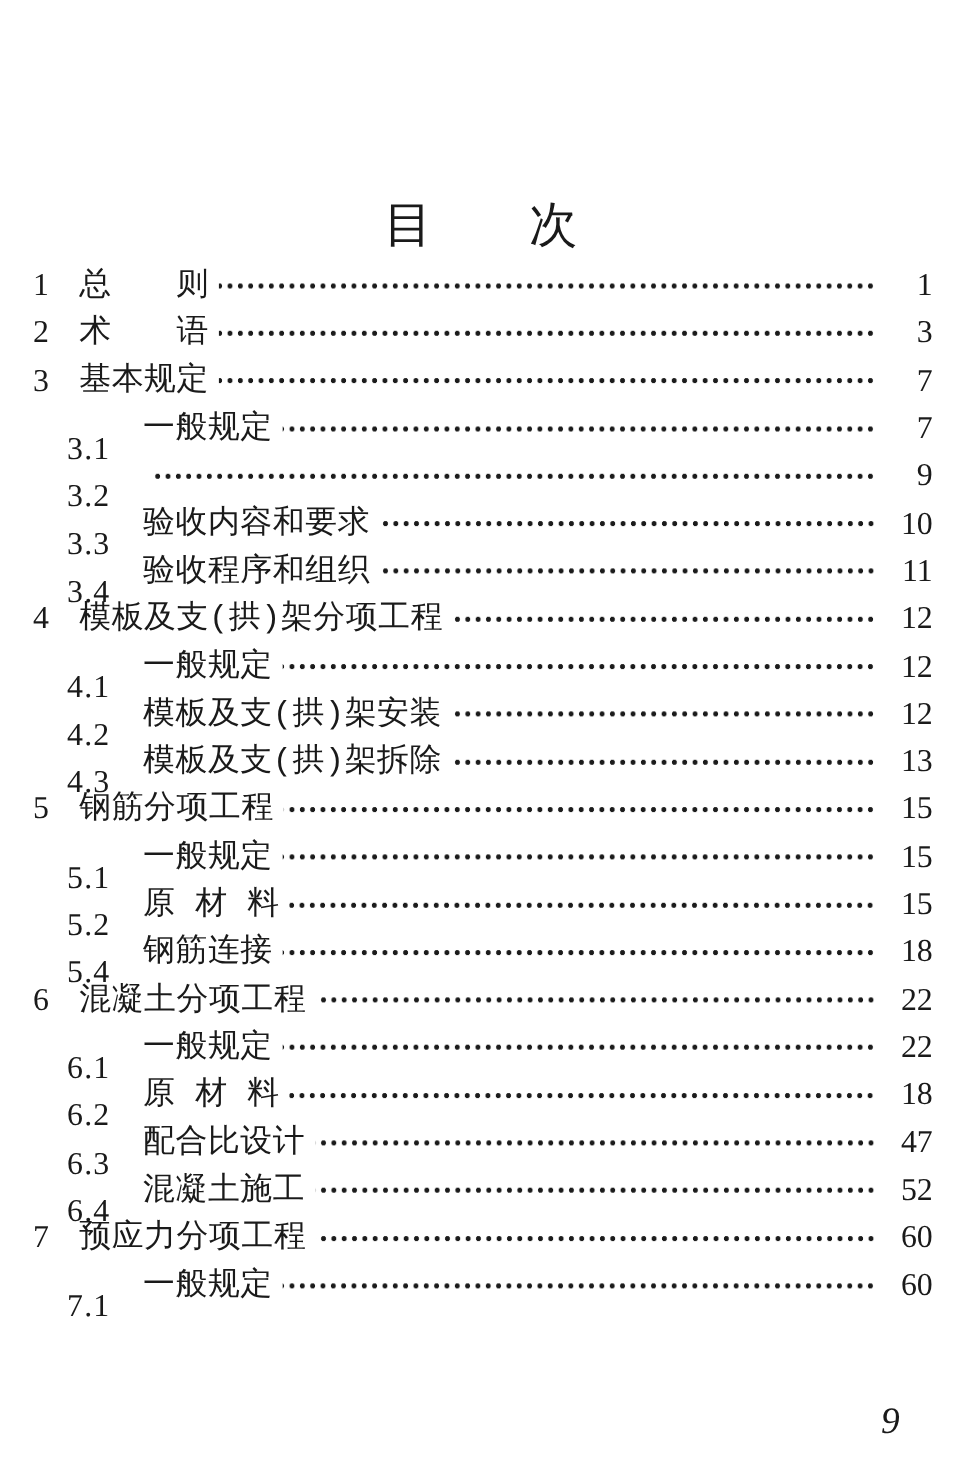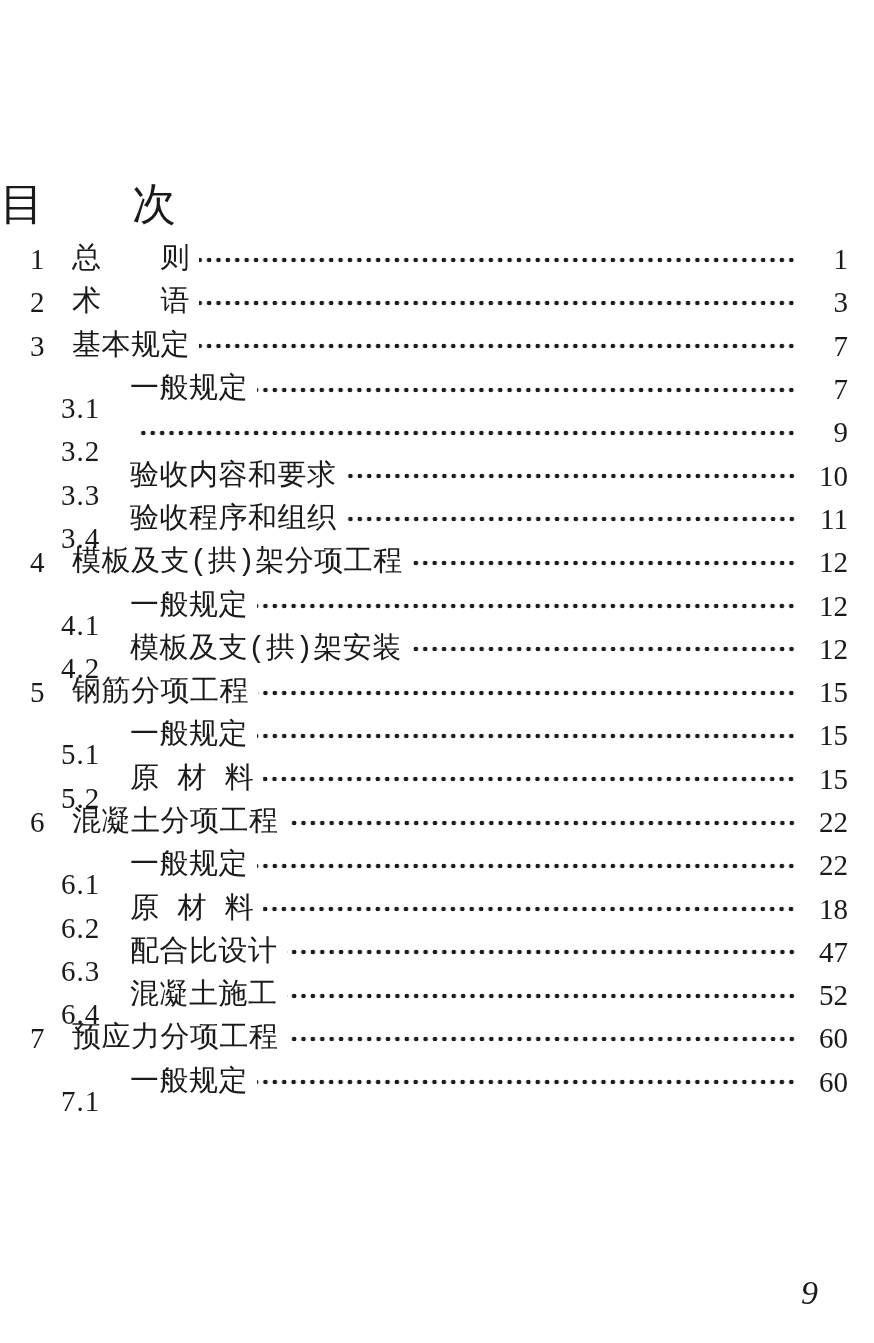--- a/index.html
+++ b/index.html
@@ -11,21 +11,21 @@
   }
   .page {
     position: relative;
     width: 874px; height: 1343px;
     overflow: hidden;
     background: #ffffff;
   }
   .toc-title {
     position: absolute;
     top: 152px; left: 0; width: 100%;
-    text-align: left;
+    text-align: center;
     font-size: 44px;
     line-height: 1.1;
     white-space: pre;
     font-weight: normal;
   }
   .toc-list {
     position: absolute;
     top: 238px; left: 30px; right: 26px;
   }
   .toc-row {
@@ -126,38 +126,50 @@
     <span class="label">一般规定</span>
     <span class="leader"></span>
     <span class="pageno">12</span>
   </div>
       <div class="toc-row level-2">
     <span class="num">4.2</span>
     <span class="label">模板及支(拱)架安装</span>
     <span class="leader"></span>
     <span class="pageno">12</span>
   </div>
+      <div class="toc-row level-2">
+    <span class="num">4.3</span>
+    <span class="label">模板及支(拱)架拆除</span>
+    <span class="leader"></span>
+    <span class="pageno">13</span>
+  </div>
       <div class="toc-row level-1">
     <span class="num">5</span>
     <span class="label">钢筋分项工程</span>
     <span class="leader"></span>
     <span class="pageno">15</span>
   </div>
       <div class="toc-row level-2">
     <span class="num">5.1</span>
     <span class="label">一般规定</span>
     <span class="leader"></span>
     <span class="pageno">15</span>
   </div>
       <div class="toc-row level-2">
     <span class="num">5.2</span>
     <span class="label">原 材 料</span>
     <span class="leader"></span>
     <span class="pageno">15</span>
   </div>
+      <div class="toc-row level-2">
+    <span class="num">5.4</span>
+    <span class="label">钢筋连接</span>
+    <span class="leader"></span>
+    <span class="pageno">18</span>
+  </div>
       <div class="toc-row level-1">
     <span class="num">6</span>
     <span class="label">混凝土分项工程</span>
     <span class="leader"></span>
     <span class="pageno">22</span>
   </div>
       <div class="toc-row level-2">
     <span class="num">6.1</span>
     <span class="label">一般规定</span>
     <span class="leader"></span>

